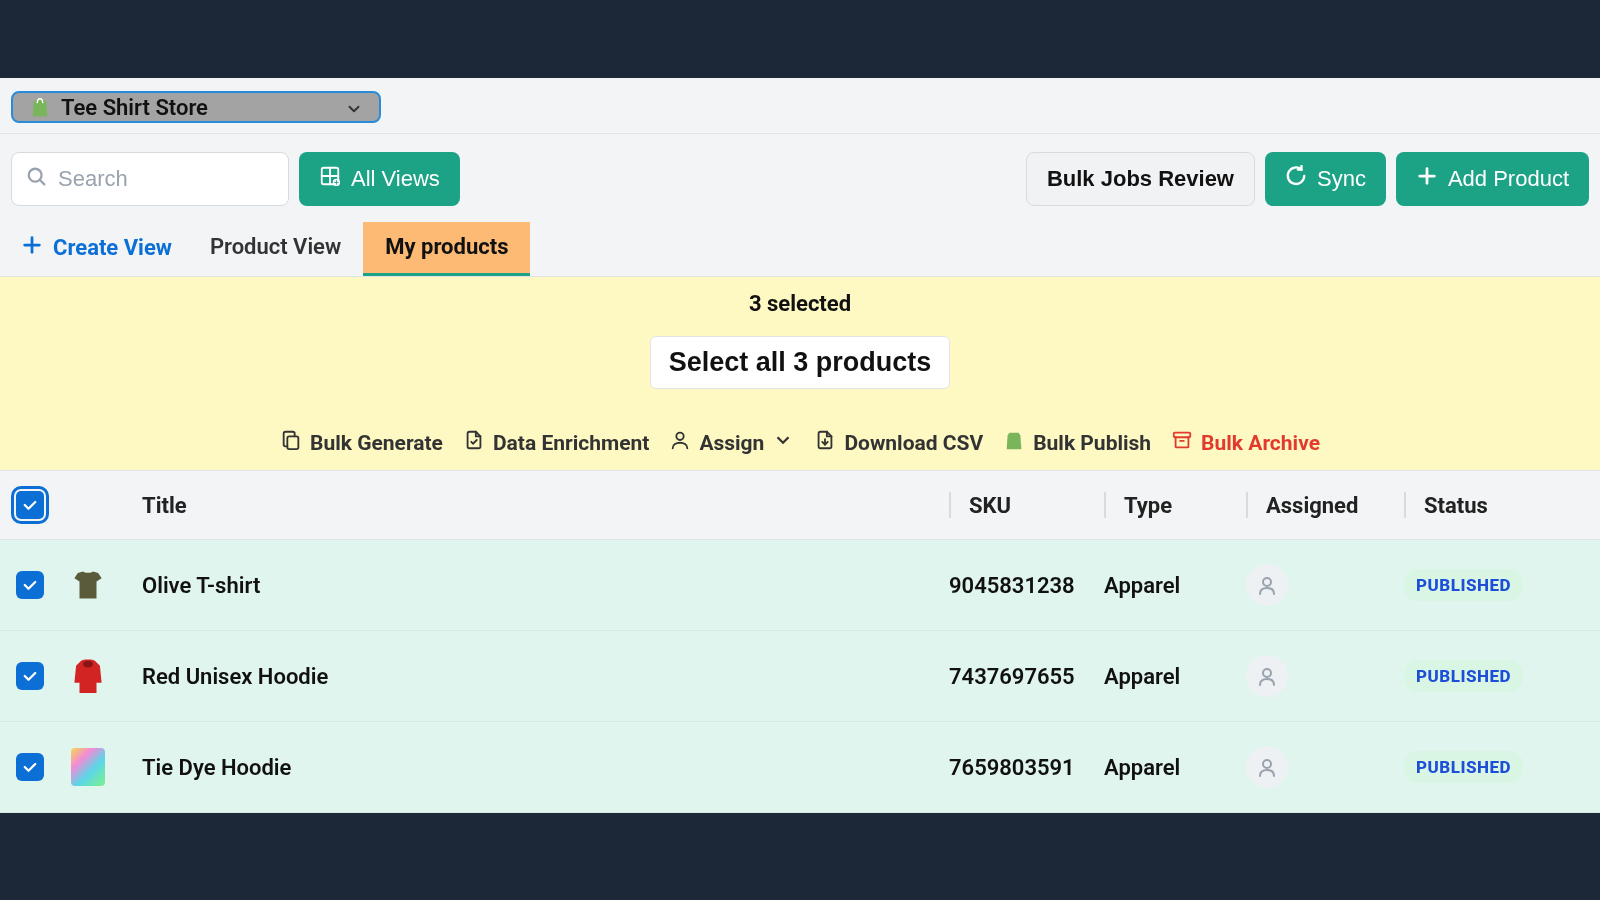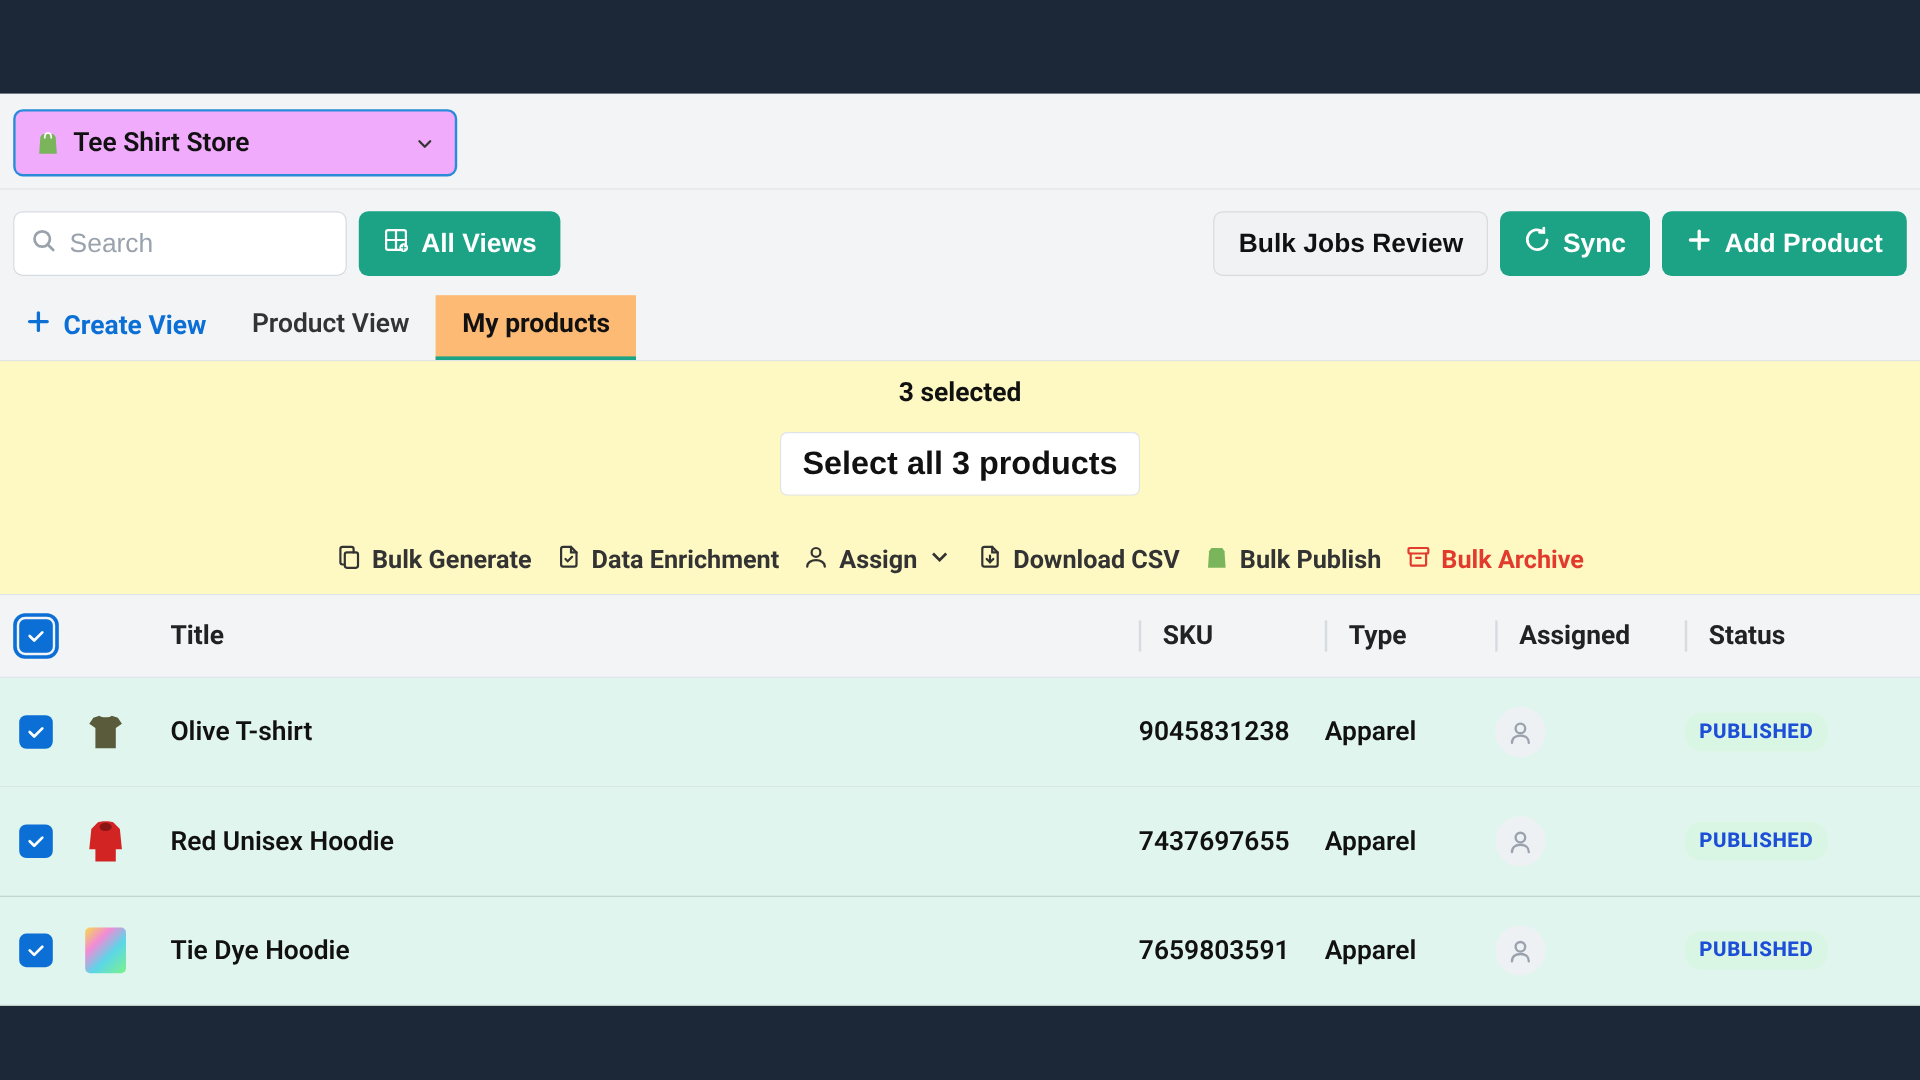--- a/index.html
+++ b/index.html
@@ -21,26 +21,26 @@
   flex-direction: column;
 }
 .top-row {
   padding: 13px 11px 10px 11px;
   border-bottom: 1px solid #e0e4e8;
 }
 .store-select {
   display: inline-flex;
   align-items: center;
   gap: 10px;
-  height: 56px;
+  height: 32px;
   width: 370px;
   padding: 12px 16px;
   border: 2px solid #2a8cd8;
   border-radius: 8px;
-  background: #f0abfc;
+  background: #a3a3a3;
   font-size: 22px;
   font-weight: 600;
   color: #111;
   cursor: pointer;
   justify-content: space-between;
 }
 .store-select .left { display: flex; align-items: center; gap: 10px; }
 .shopify-bag {
   width: 22px; height: 24px; position: relative;
 }
@@ -73,21 +73,21 @@
 .search-box input::placeholder { color: #9aa3ad; }
 
 .btn {
   display: inline-flex;
   align-items: center;
   gap: 10px;
   height: 54px;
   padding: 0 20px;
   border-radius: 8px;
   font-size: 22px;
-  font-weight: 700;
+  font-weight: 400;
   cursor: pointer;
   border: none;
 }
 .btn-teal { background: #1ca386; color: #fff; }
 .btn-light { background: #f0f2f4; color: #111; border: 1px solid #d6dbe0; font-weight: 700;}
 .btn svg { width: 22px; height: 22px; }
 .spacer { flex: 1; }
 
 .tabs-row {
   display: flex;

